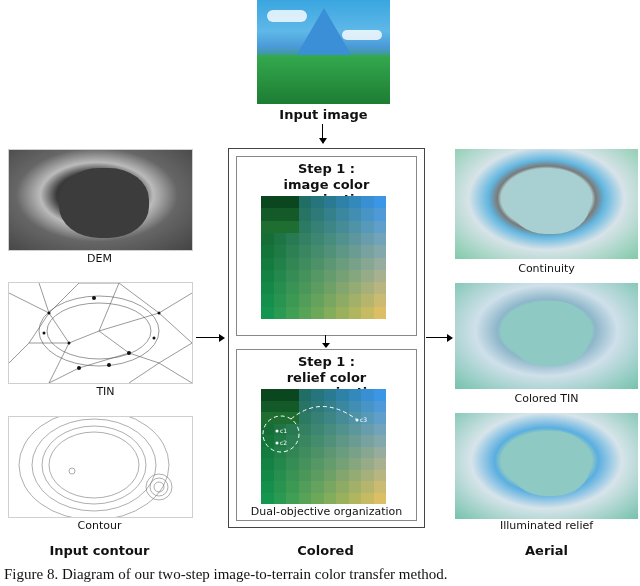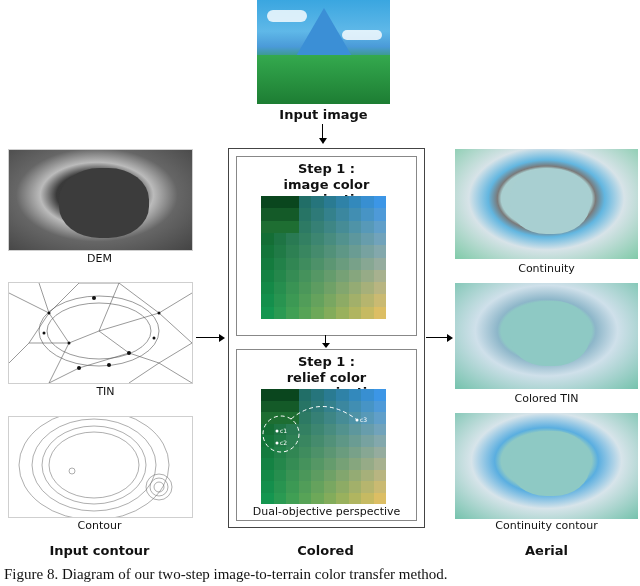--- a/index.html
+++ b/index.html
@@ -297,37 +297,37 @@
       </g>
       <g fill="#fff" font-size="6" font-family="DejaVu Sans">
         <circle cx="16" cy="42" r="1.5"></circle>
           <text x="19" y="44">c1</text>
         <circle cx="16" cy="54" r="1.5"></circle>
           <text x="19" y="56">c2</text>
         <circle cx="96" cy="31" r="1.5"></circle>
           <text x="99" y="33">c3</text>
       </g>
     </svg>
-    <div class="lbl" style="left:0;top:155px;width:179px;">Dual-objective perspective</div>
+    <div class="lbl" style="left:0;top:155px;width:179px;">Dual-objective organization</div>
   </div>
 </div>
 <div class="lbl bold" style="left:228px;top:543px;width:195px;">Colored</div>
 
 <div class="arrow" style="left:426px;top:337px;width:22px;height:1px;background:#000;"></div>
 <div class="arrow" style="left:447px;top:334px;border-top:4px solid transparent;border-bottom:4px solid transparent;border-left:6px solid #000;"></div>
 
 <div class="panel" style="left:455px;top:149px;width:183px;height:110px;border:none;background:radial-gradient(ellipse at 50% 45%,#a9cfd0 0%,#a9cfd0 35%,#7a7a7a 38%,#62b6e0 45%,#d7e3e8 60%,#7fcaa8 100%);">
   <div class="abs" style="left:55px;top:20px;width:80px;height:65px;background:#a8cfd1;border-radius:45%;"></div>
 </div>
 <div class="lbl" style="left:455px;top:262px;width:183px;">Continuity</div>
 
 <div class="panel" style="left:455px;top:283px;width:183px;height:106px;border:none;background:radial-gradient(ellipse at 50% 45%,#8ec9c4 0%,#8ec9c4 35%,#8db6c9 38%,#cfe0ea 55%,#74c2ac 100%);">
   <div class="abs" style="left:55px;top:18px;width:80px;height:65px;background:#8ec9c4;border-radius:45%;"></div>
 </div>
 <div class="lbl" style="left:455px;top:392px;width:183px;">Colored TIN</div>
 
 <div class="panel" style="left:455px;top:413px;width:183px;height:106px;border:none;background:radial-gradient(ellipse at 50% 45%,#8ec9c4 0%,#8ec9c4 35%,#5aaee0 40%,#d7e4ea 58%,#74c2ac 100%);">
   <div class="abs" style="left:55px;top:18px;width:80px;height:65px;background:#8ec9c4;border-radius:45%;"></div>
 </div>
-<div class="lbl" style="left:455px;top:519px;width:183px;">Continuity contour</div>
+<div class="lbl" style="left:455px;top:519px;width:183px;">Illuminated relief</div>
 <div class="lbl bold" style="left:455px;top:543px;width:183px;">Aerial</div>
 
 <div class="caption">Figure 8. Diagram of our two-step image-to-terrain color transfer method.</div>
 
 </body></html>

